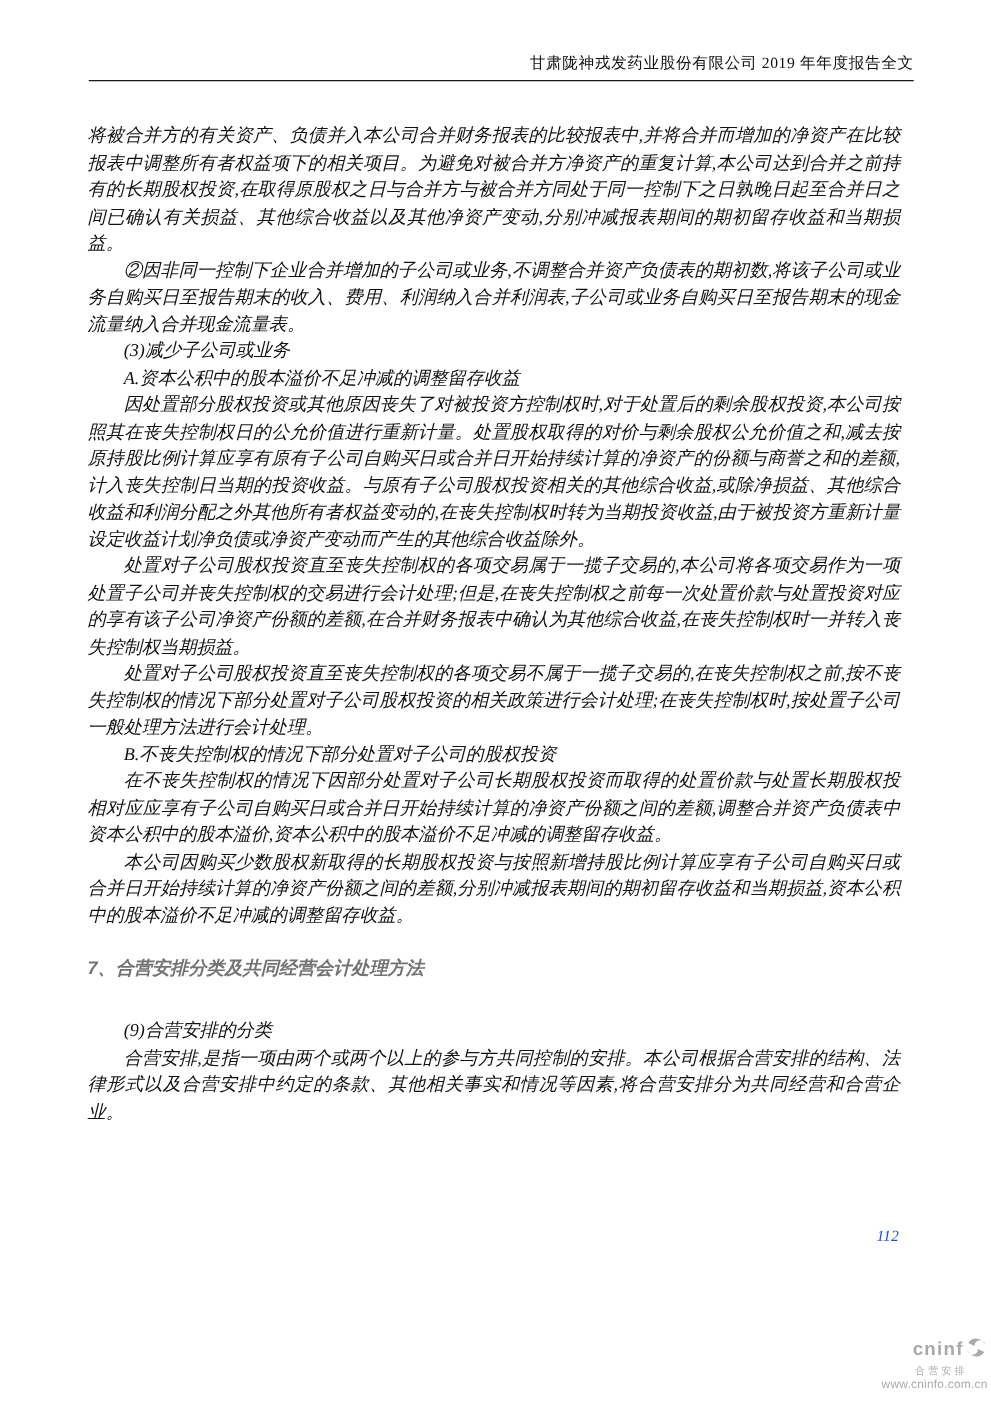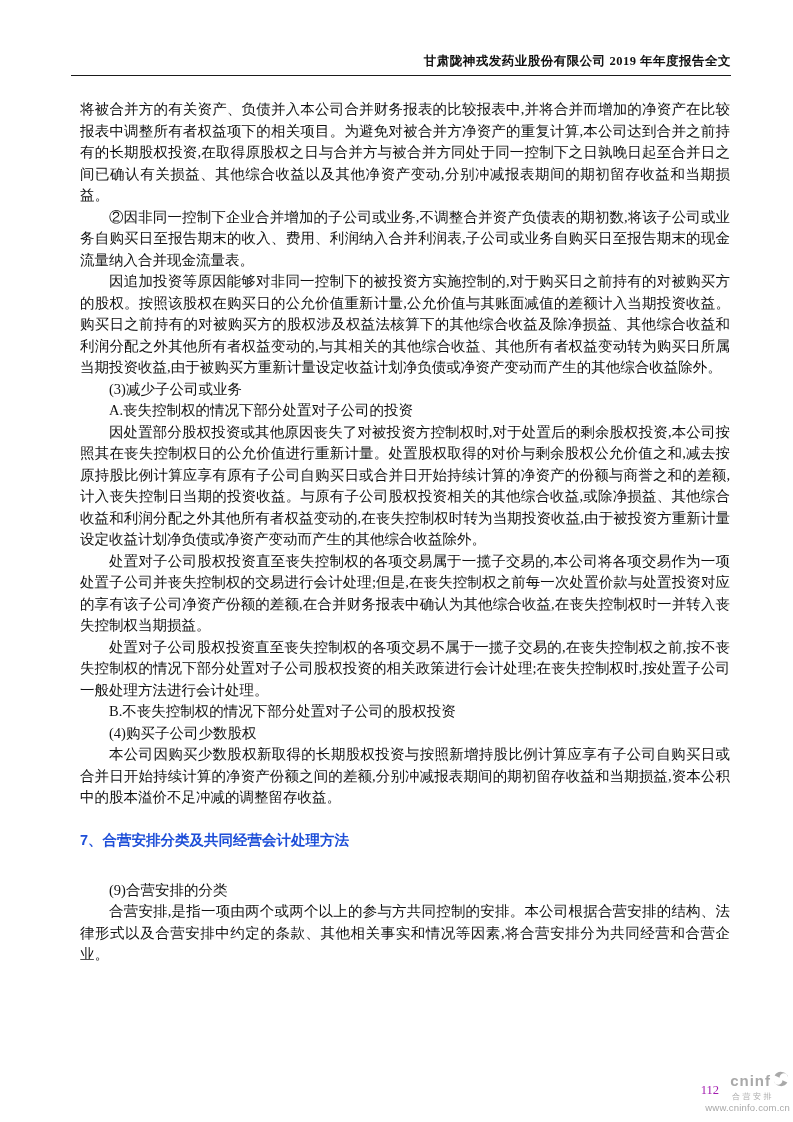--- a/index.html
+++ b/index.html
@@ -9,63 +9,64 @@
     height: 1122px;
     background: #ffffff;
     overflow: hidden;
     font-family: "Liberation Serif", "DejaVu Serif", serif;
     color: #111111;
   }
   .header {
     position: absolute;
     left: 71px;
     right: 62px;
-    top: 53px;
-    font-weight: bold;
+    top: 42px;
   }
   .header-title {
     text-align: right;
     font-size: 12.5px;
     letter-spacing: 0.5px;
     color: #111111;
     padding-bottom: 5px;
   }
   .header-rule {
     border: none;
     border-top: 1.8px solid #1a1a1a;
     margin: 0;
   }
   .content {
     position: absolute;
-    left: 80px;
+    left: 70px;
     width: 650px;
     top: 99px;
+    font-style: italic;
   }
   .content p {
     margin: 0;
     font-size: 14.5px;
     line-height: 21.5px;
     text-align: justify;
     word-break: break-all;
   }
   .content p.ind { text-indent: 2em; }
   .section-heading {
     margin: 20px 0 29px 0;
     font-family: "Liberation Sans", "DejaVu Sans", sans-serif;
     font-weight: 700;
     font-size: 14.5px;
     line-height: 22px;
-    color: #1d4ed8;
+    color: #737373;
   }
   .page-number {
     position: absolute;
-    top: 1083px;
+    top: 982px;
     right: 74px;
     font-size: 12.5px;
-    color: #a21caf;
+    color: #1d4ed8;
+    font-style: italic;
   }
   .watermark {
     position: absolute;
     right: 3px;
     bottom: 10px;
     color: #a9a9a9;
     font-family: "Liberation Sans", "DejaVu Sans", sans-serif;
     text-align: right;
     line-height: 1;
     user-select: none;
@@ -98,28 +99,27 @@
 <div class="page">
 
   <div class="header">
     <div class="header-title">甘肃陇神戎发药业股份有限公司 2019 年年度报告全文</div>
     <hr class="header-rule">
   </div>
 
   <div class="content">
     <p>将被合并方的有关资产、负债并入本公司合并财务报表的比较报表中,并将合并而增加的净资产在比较报表中调整所有者权益项下的相关项目。为避免对被合并方净资产的重复计算,本公司达到合并之前持有的长期股权投资,在取得原股权之日与合并方与被合并方同处于同一控制下之日孰晚日起至合并日之间已确认有关损益、其他综合收益以及其他净资产变动,分别冲减报表期间的期初留存收益和当期损益。</p>
     <p class="ind">②因非同一控制下企业合并增加的子公司或业务,不调整合并资产负债表的期初数,将该子公司或业务自购买日至报告期末的收入、费用、利润纳入合并利润表,子公司或业务自购买日至报告期末的现金流量纳入合并现金流量表。</p>
-    <p class="ind">因追加投资等原因能够对非同一控制下的被投资方实施控制的,对于购买日之前持有的对被购买方的股权。按照该股权在购买日的公允价值重新计量,公允价值与其账面减值的差额计入当期投资收益。购买日之前持有的对被购买方的股权涉及权益法核算下的其他综合收益及除净损益、其他综合收益和利润分配之外其他所有者权益变动的,与其相关的其他综合收益、其他所有者权益变动转为购买日所属当期投资收益,由于被购买方重新计量设定收益计划净负债或净资产变动而产生的其他综合收益除外。</p>
     <p class="ind">(3)减少子公司或业务</p>
-    <p class="ind">A.丧失控制权的情况下部分处置对子公司的投资</p>
+    <p class="ind">A.资本公积中的股本溢价不足冲减的调整留存收益</p>
     <p class="ind">因处置部分股权投资或其他原因丧失了对被投资方控制权时,对于处置后的剩余股权投资,本公司按照其在丧失控制权日的公允价值进行重新计量。处置股权取得的对价与剩余股权公允价值之和,减去按原持股比例计算应享有原有子公司自购买日或合并日开始持续计算的净资产的份额与商誉之和的差额,计入丧失控制日当期的投资收益。与原有子公司股权投资相关的其他综合收益,或除净损益、其他综合收益和利润分配之外其他所有者权益变动的,在丧失控制权时转为当期投资收益,由于被投资方重新计量设定收益计划净负债或净资产变动而产生的其他综合收益除外。</p>
     <p class="ind">处置对子公司股权投资直至丧失控制权的各项交易属于一揽子交易的,本公司将各项交易作为一项处置子公司并丧失控制权的交易进行会计处理;但是,在丧失控制权之前每一次处置价款与处置投资对应的享有该子公司净资产份额的差额,在合并财务报表中确认为其他综合收益,在丧失控制权时一并转入丧失控制权当期损益。</p>
     <p class="ind">处置对子公司股权投资直至丧失控制权的各项交易不属于一揽子交易的,在丧失控制权之前,按不丧失控制权的情况下部分处置对子公司股权投资的相关政策进行会计处理;在丧失控制权时,按处置子公司一般处理方法进行会计处理。</p>
     <p class="ind">B.不丧失控制权的情况下部分处置对子公司的股权投资</p>
-    <p class="ind">(4)购买子公司少数股权</p>
+    <p class="ind">在不丧失控制权的情况下因部分处置对子公司长期股权投资而取得的处置价款与处置长期股权投相对应应享有子公司自购买日或合并日开始持续计算的净资产份额之间的差额,调整合并资产负债表中资本公积中的股本溢价,资本公积中的股本溢价不足冲减的调整留存收益。</p>
     <p class="ind">本公司因购买少数股权新取得的长期股权投资与按照新增持股比例计算应享有子公司自购买日或合并日开始持续计算的净资产份额之间的差额,分别冲减报表期间的期初留存收益和当期损益,资本公积中的股本溢价不足冲减的调整留存收益。</p>
 
     <h2 class="section-heading">7、合营安排分类及共同经营会计处理方法</h2>
 
     <p class="ind">(9)合营安排的分类</p>
     <p class="ind">合营安排,是指一项由两个或两个以上的参与方共同控制的安排。本公司根据合营安排的结构、法律形式以及合营安排中约定的条款、其他相关事实和情况等因素,将合营安排分为共同经营和合营企业。</p>
   </div>
 
   <div class="page-number">112</div>
 

